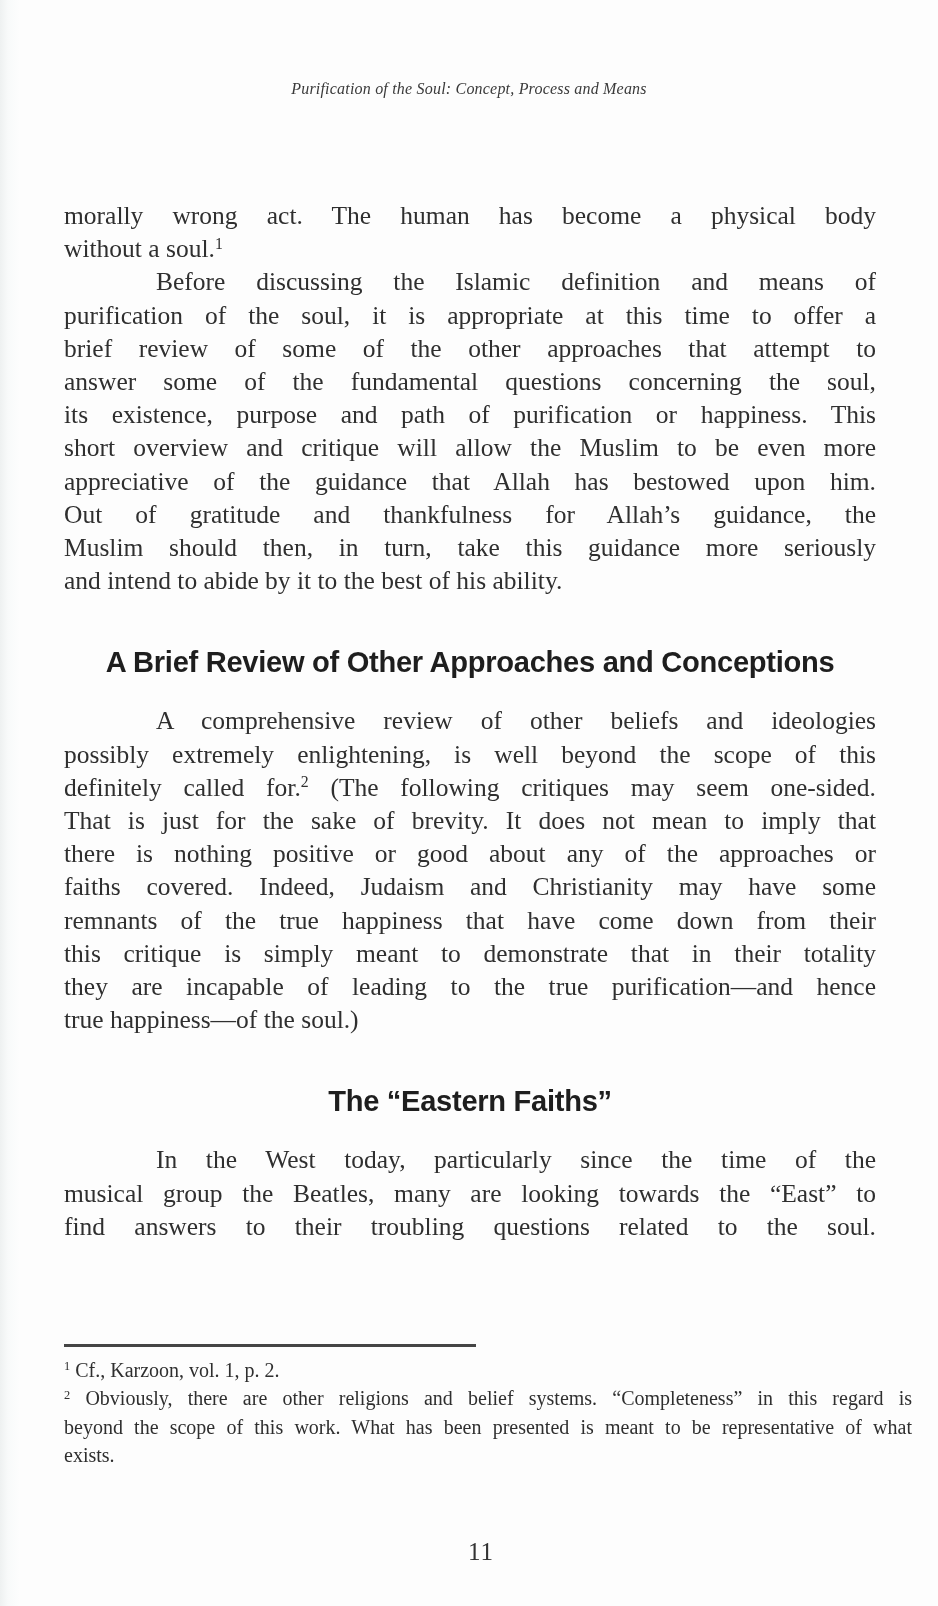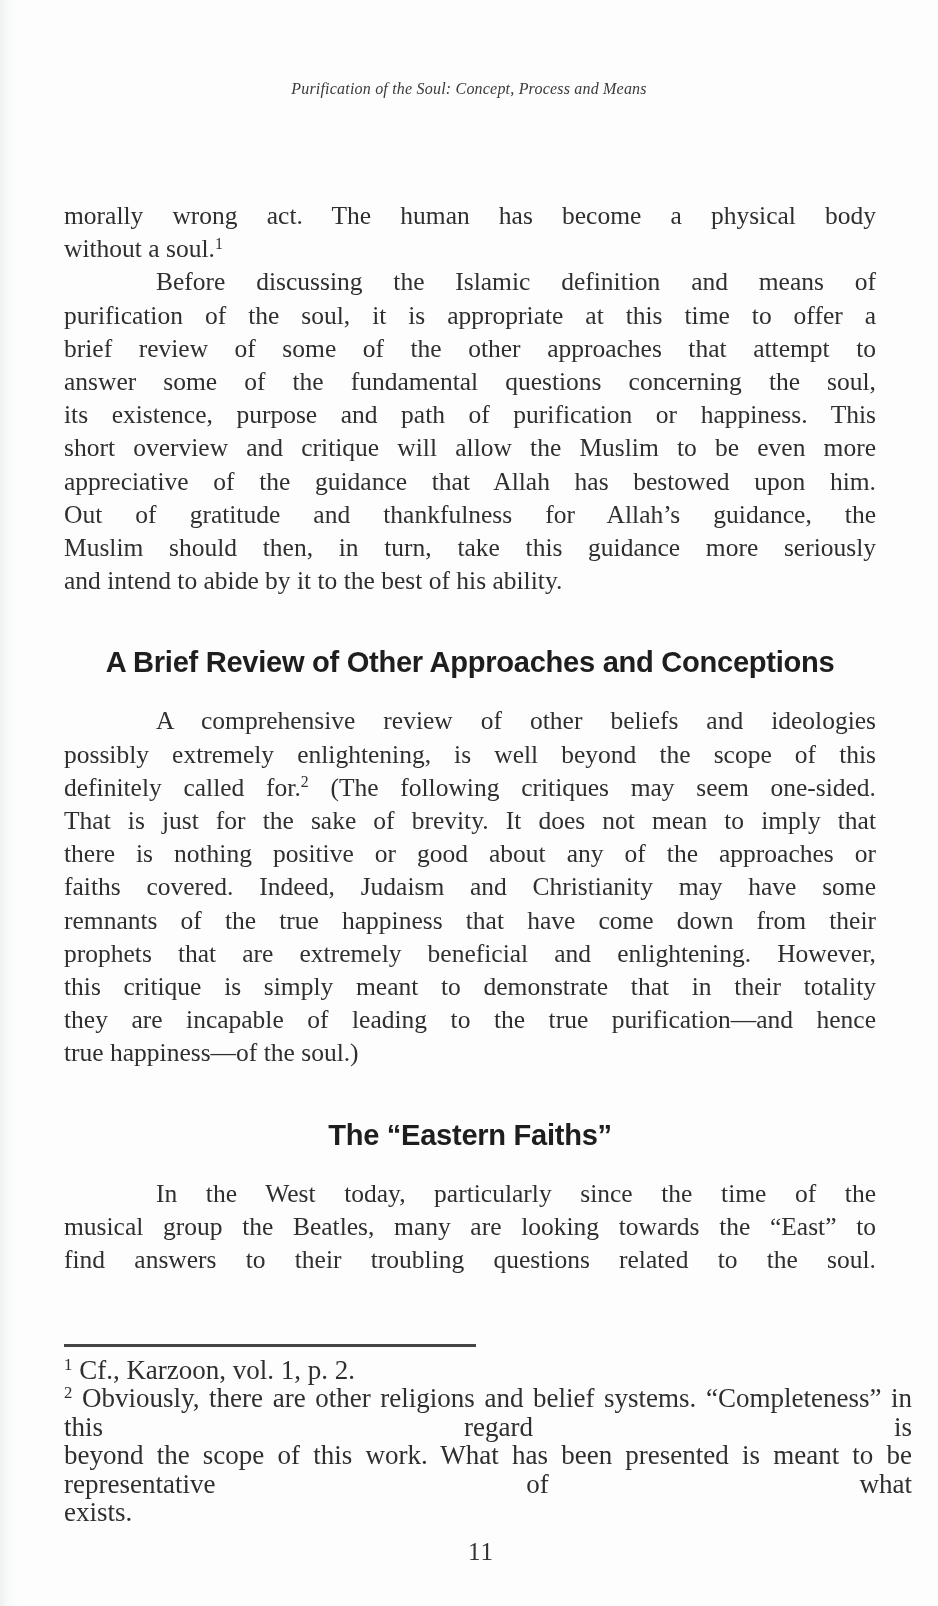--- a/index.html
+++ b/index.html
@@ -53,21 +53,21 @@
     top: -0.55em;
     vertical-align: baseline;
   }
   .footnote-rule {
     position: absolute; top: 1344px; left: 64px;
     width: 412px; height: 0;
     border-top: 3px solid #454545;
   }
   #footnotes {
     position: absolute; top: 1356px; left: 64px; width: 848px;
-    font-size: 27px; color: #2f2f2f;
+    font-size: 20px; color: #2f2f2f;
   }
   .fn-line {
     line-height: 28.4px;
     text-align: justify;
     text-align-last: justify;
   }
   .fn-line.last { text-align-last: left; }
   .page-number {
     position: absolute; top: 1538px; left: 24px; right: 0;
     text-align: center;
@@ -101,21 +101,20 @@
       </div>
       <h2 class="section-heading">A Brief Review of Other Approaches and Conceptions</h2>
       <div class="para">
         <div class="line indent"><span>A comprehensive review of other beliefs and ideologies</span></div>
         <div class="line"><span>possibly extremely enlightening, is well beyond the scope of this</span></div>
         <div class="line"><span>definitely called for.</span><sup>2</sup><span> (The following critiques may seem one-sided.</span></div>
         <div class="line"><span>That is just for the sake of brevity. It does not mean to imply that</span></div>
         <div class="line"><span>there is nothing positive or good about any of the approaches or</span></div>
         <div class="line"><span>faiths covered. Indeed, Judaism and Christianity may have some</span></div>
         <div class="line"><span>remnants of the true happiness that have come down from their</span></div>
-        <div class="line"><span>prophets that are extremely beneficial and enlightening. However,</span></div>
         <div class="line"><span>this critique is simply meant to demonstrate that in their totality</span></div>
         <div class="line"><span>they are incapable of leading to the true purification—and hence</span></div>
         <div class="line last"><span>true happiness—of the soul.)</span></div>
       </div>
       <h2 class="section-heading">The “Eastern Faiths”</h2>
       <div class="para">
         <div class="line indent"><span>In the West today, particularly since the time of the</span></div>
         <div class="line"><span>musical group the Beatles, many are looking towards the “East” to</span></div>
         <div class="line"><span>find answers to their troubling questions related to the soul.</span></div>
       </div>

